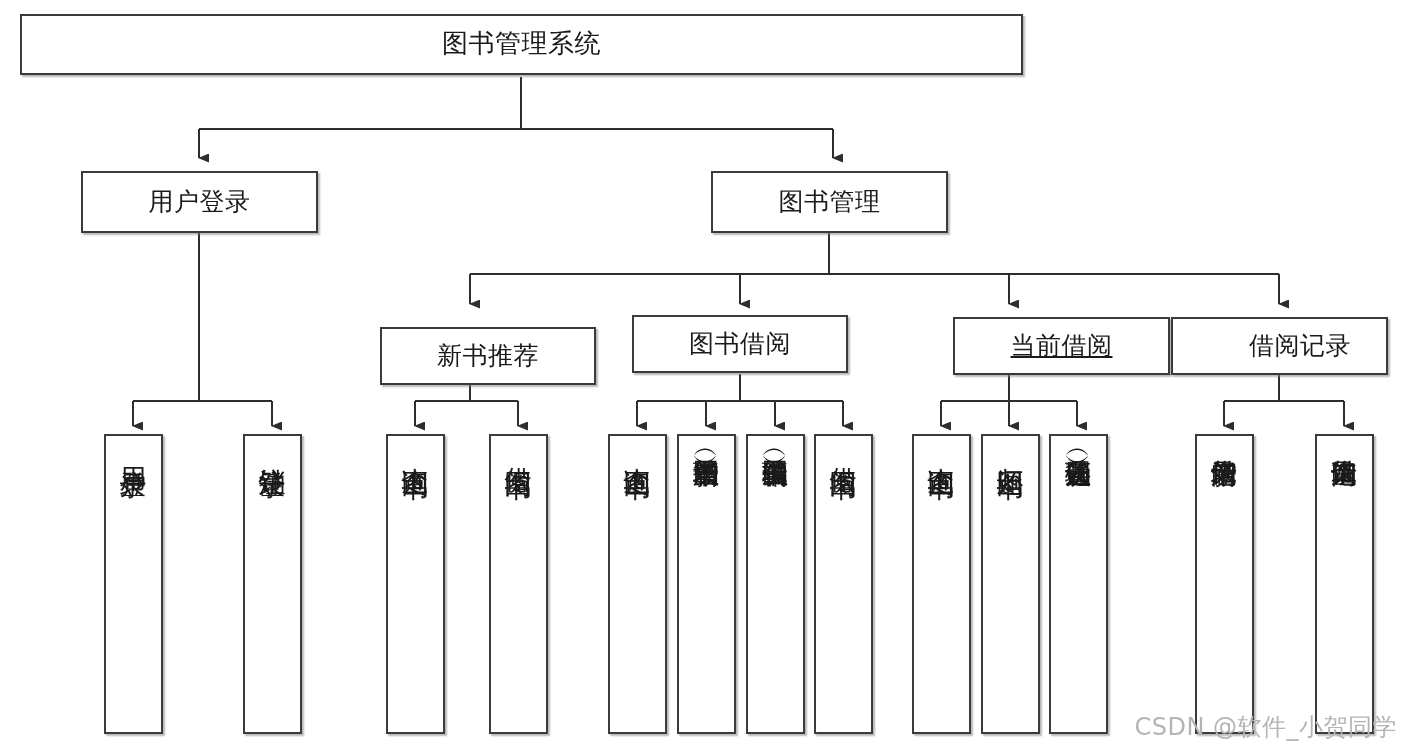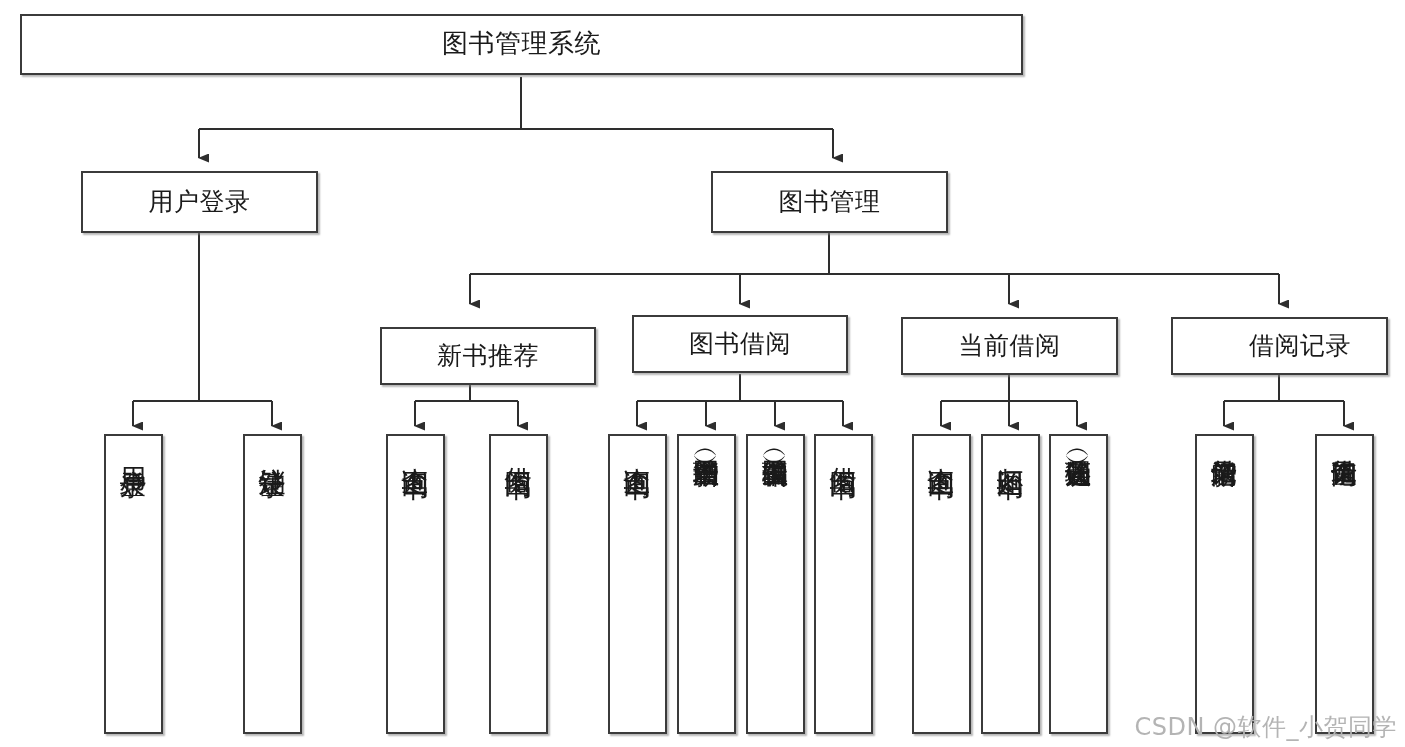--- a/index.html
+++ b/index.html
@@ -154,21 +154,21 @@
   </div>
 
   <div class="node horiz" style="left:362px; top:327px; width:216px; height:58px;margin-left:18px;">
     <span class="label">新书推荐</span>
   </div>
 
   <div class="node horiz" style="left:632px; top:315px; width:216px; height:58px;">
     <span class="label">图书借阅</span>
   </div>
 
-  <div class="node horiz" style="left:901px; top:317px; width:217px; height:58px;">
+  <div class="node horiz" style="left:953px; top:317px; width:217px; height:58px;text-decoration:underline;">
     <span class="label">当前借阅</span>
   </div>
 
   <div class="node horiz" style="left:1171px; top:317px; width:217px; height:58px;padding-left:41px;">
     <span class="label">借阅记录</span>
   </div>
 
   <div class="node vert" style="left:104px; top:434px; width:59px; height:300px;">
     <span class="label">用户登录</span>
   </div>

